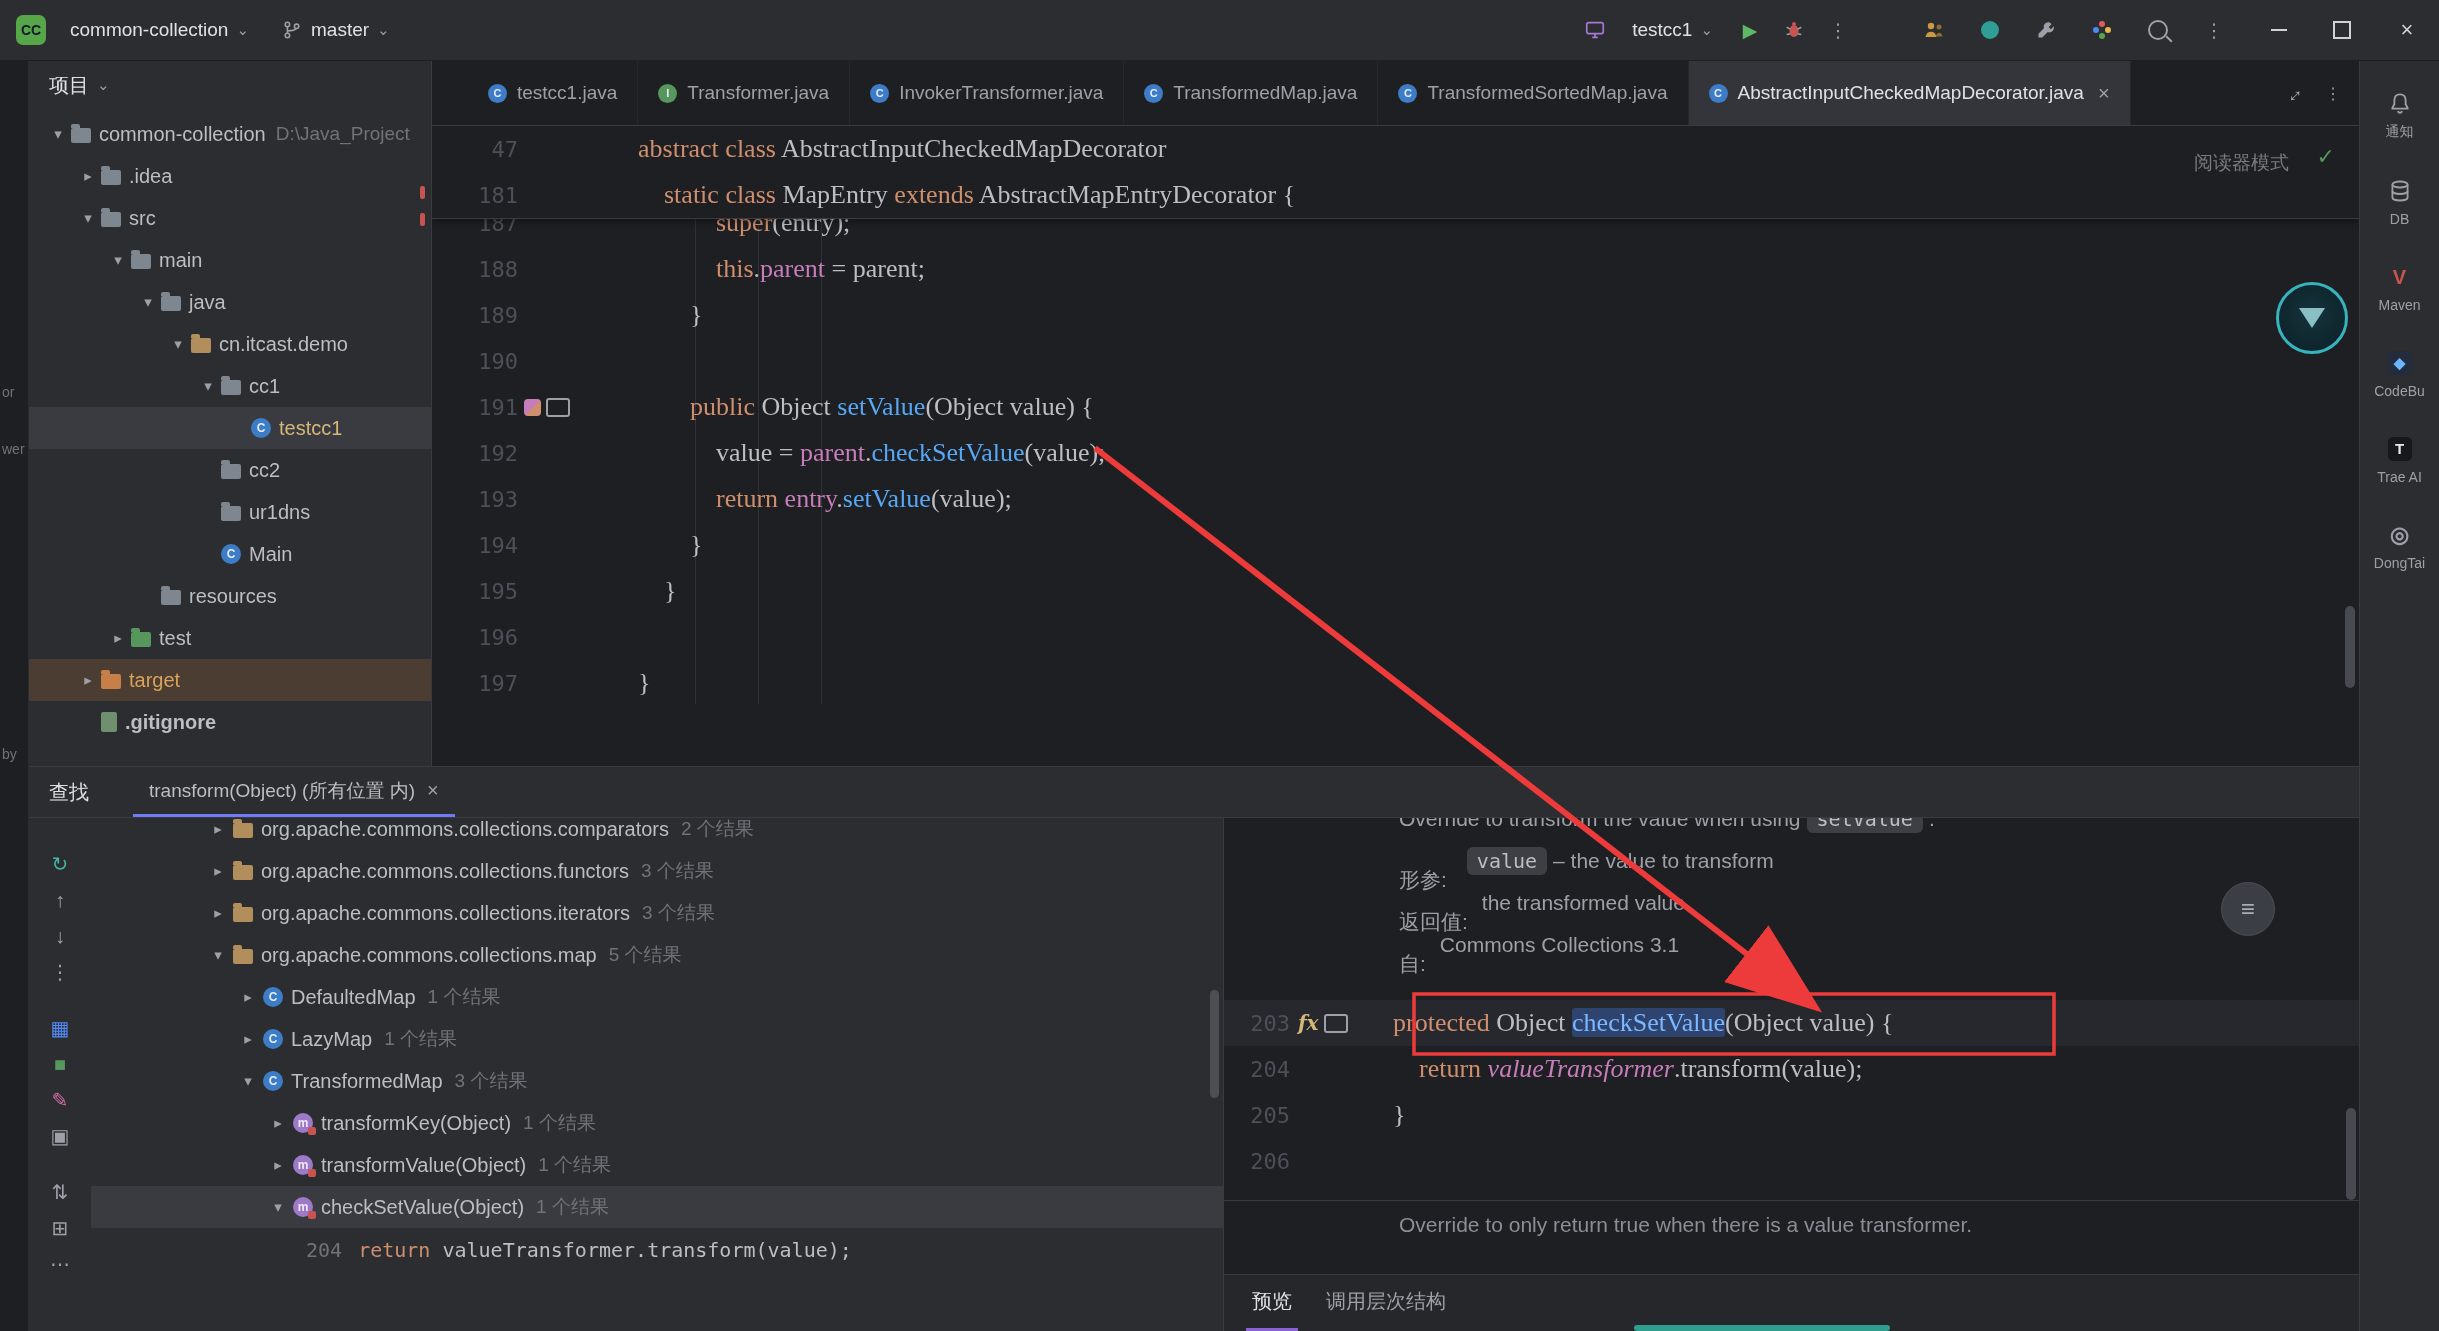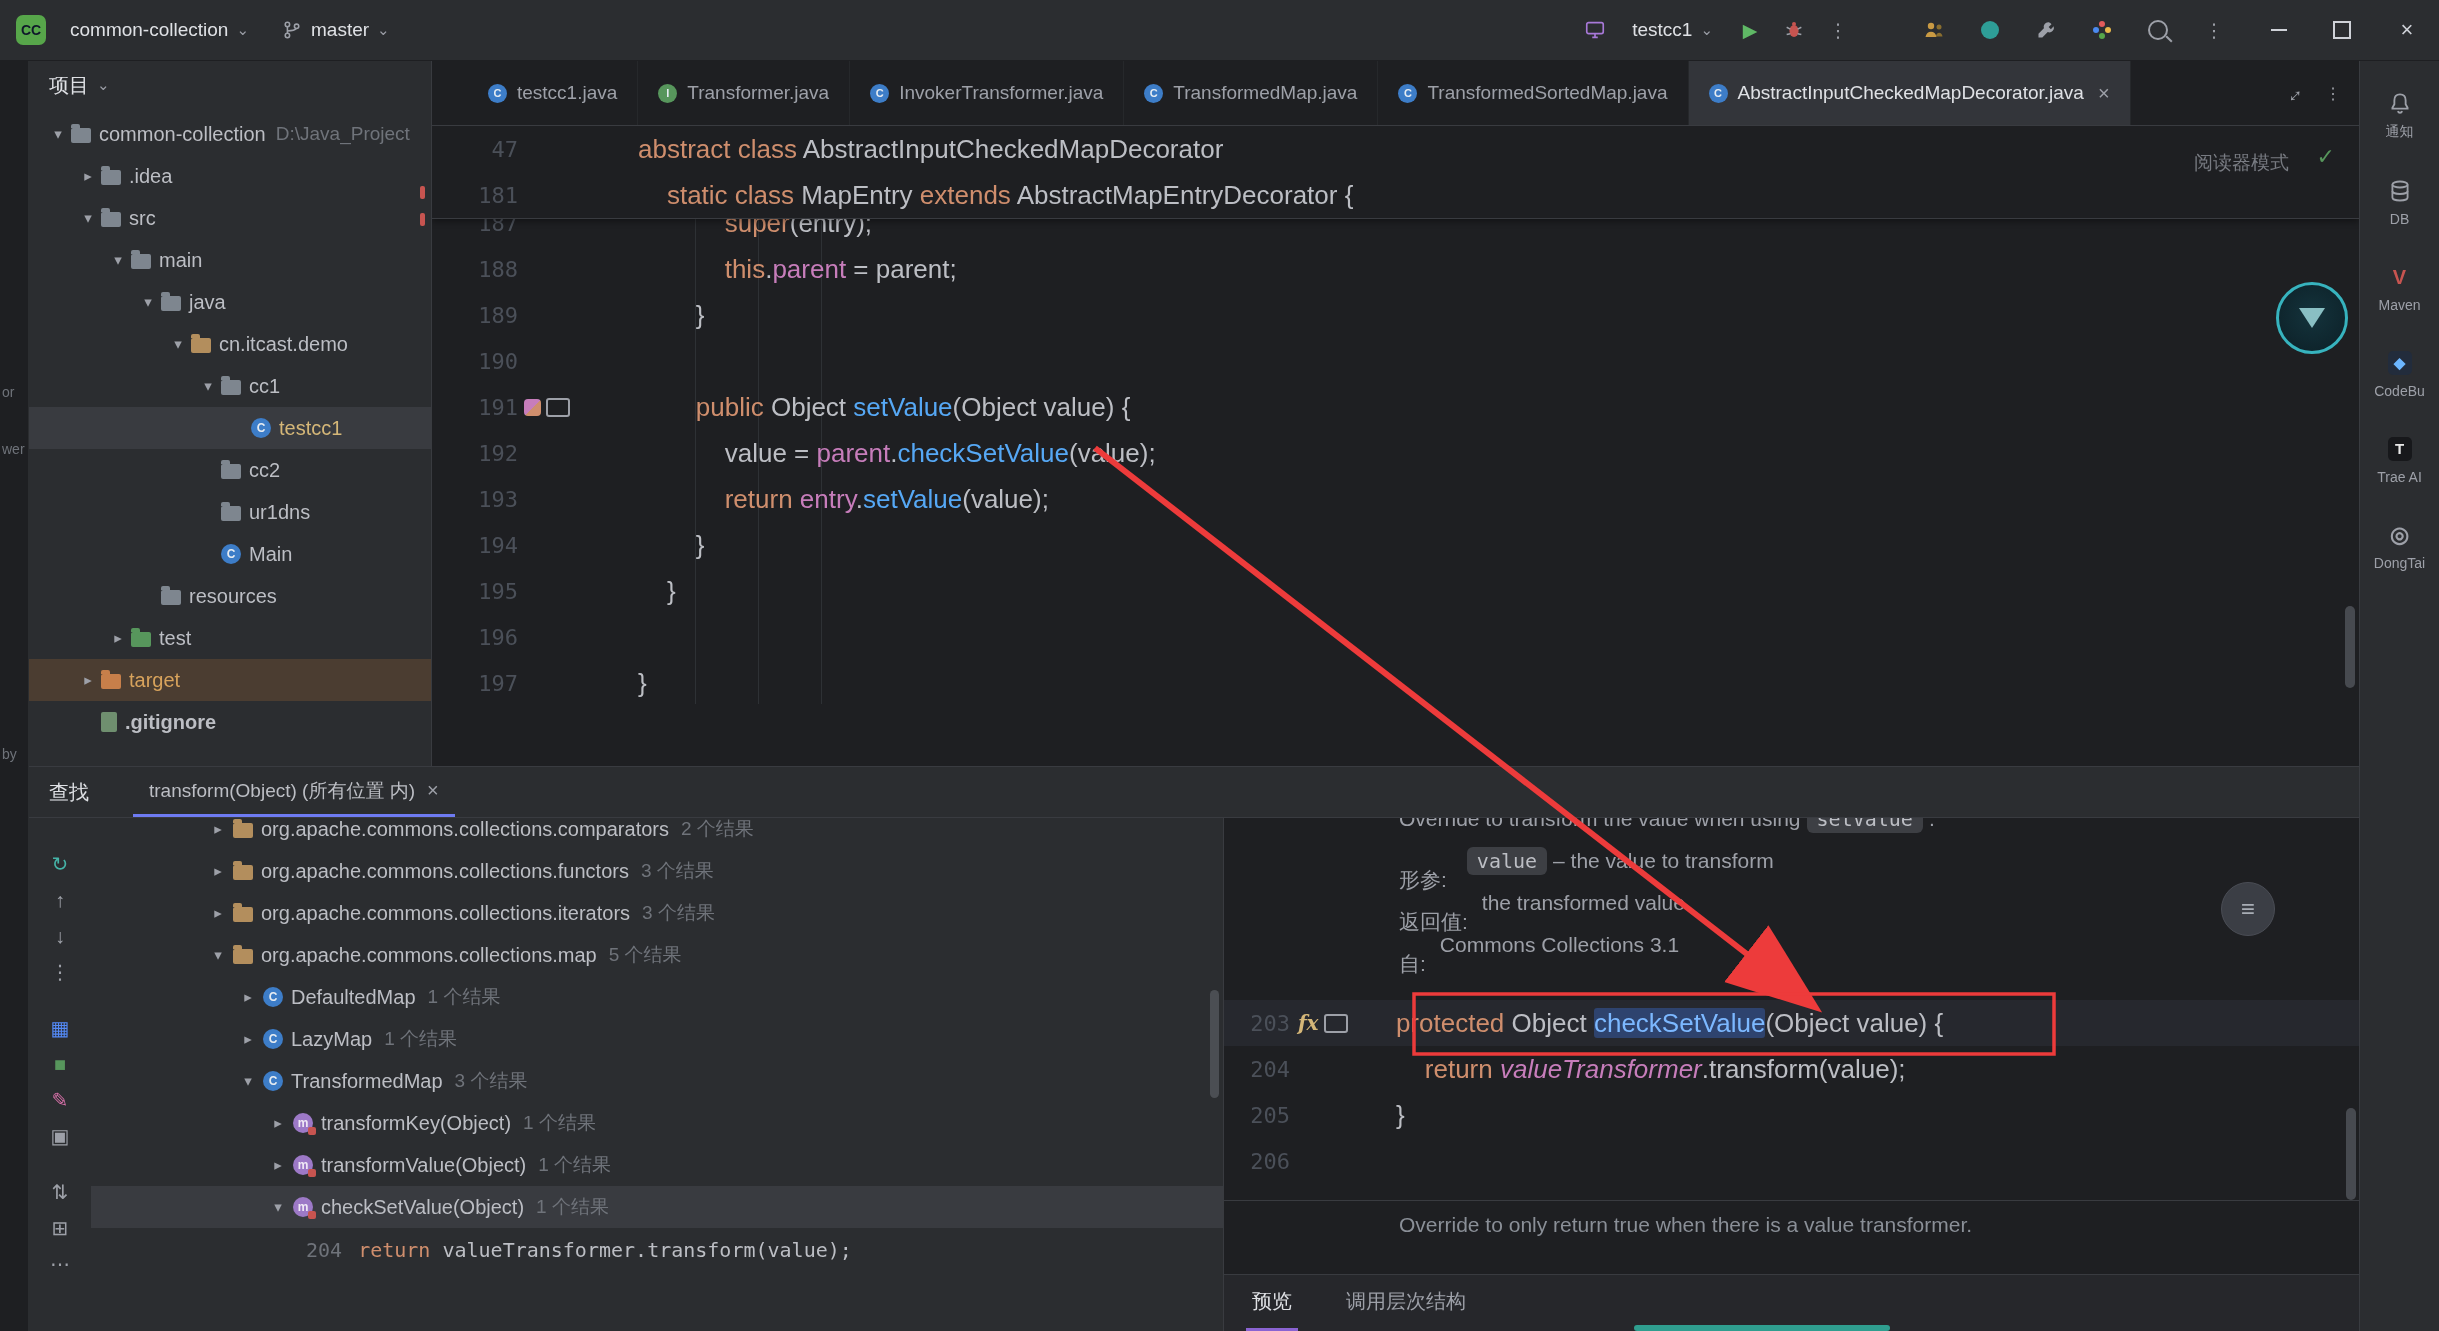--- a/index.html
+++ b/index.html
@@ -83,21 +83,21 @@
   .editor-body{flex:1;position:relative;overflow:hidden;background:#1E1F22;}
   .sticky{position:absolute;top:0;left:0;right:0;height:92px;background:#1E1F22;z-index:3;
           border-bottom:1px solid #393B40;box-shadow:0 3px 6px rgba(0,0,0,.35);}
   .elines{padding-top:92px;position:relative;z-index:1;}
   .code-line{display:flex;align-items:center;height:46px;white-space:pre;}
   .code-line.caret{background:#26282E;}
   .lnum{flex:none;text-align:right;font-family:"DejaVu Sans Mono",monospace;font-size:22px;color:#4B5059;}
   .editor-body .lnum{width:86px;}
   .gicons{flex:none;display:flex;align-items:center;gap:5px;}
   .editor-body .gicons{width:56px;padding-left:6px;}
-  .ctext{font-family:Liberation Sans, sans-serif;font-size:26px;white-space:pre;}
+  .ctext{font-family:Liberation Serif, serif;font-size:26px;white-space:pre;}
   .editor-body .ctext{padding-left:58px;}
   .t-k{color:var(--keyword-orange);} .t-d{color:#BCBEC4;}
   .t-m{color:var(--method-blue);} .t-f{color:var(--field-purple);}
   .t-fi{color:var(--field-purple);font-style:italic;}
   .t-msel{color:#7CB8FF;background:#2E436E;border-radius:3px;}
   .gi-mark{width:17px;height:17px;border-radius:4px;background:linear-gradient(135deg,#C77DBB 50%,#CF8E6D 50%);}
   .gi-screen{width:20px;height:15px;border:2px solid #9DA0A8;border-radius:3px;}
   .gi-fx{color:#D5B778;font:italic bold 20px "DejaVu Serif",serif;}
   .guide{position:absolute;width:1px;background:#2E3135;top:92px;height:486px;z-index:0;}
   .reader-mode{position:absolute;top:24px;right:70px;color:#787B82;font-size:19px;z-index:5;}
@@ -149,21 +149,21 @@
            border-radius:6px;padding:2px 10px;margin:0 6px;}
   .preview-pane .lnum{width:66px;}
   .preview-pane .gicons{width:68px;padding-left:8px;}
   .preview-pane .ctext{padding-left:1px;}
   .pfooter{margin-top:16px;border-top:1px solid #393B40;padding:12px 0 0 175px;color:#8A8F97;font-size:21px;}
   .align-btn{position:absolute;left:997px;top:64px;width:52px;height:52px;border-radius:50%;
              background:#3B3E45;border:1px solid #4A4D55;color:#A8ADB5;font-size:24px;
              display:flex;align-items:center;justify-content:center;z-index:4;}
   .pv-thumb{position:absolute;right:3px;top:290px;height:92px;width:10px;border-radius:5px;
             background:rgba(150,155,165,.35);}
-  .ptabs{height:56px;flex:none;display:flex;align-items:stretch;gap:42px;background:#26272B;
+  .ptabs{height:56px;flex:none;display:flex;align-items:stretch;gap:22px;background:#26272B;
          border-top:1px solid #393B40;padding-left:22px;font-size:20px;color:#9DA0A8;}
   .ptab{display:flex;align-items:center;padding:0 6px;border-bottom:3px solid transparent;}
   .ptab.active{color:#DFE1E5;border-bottom-color:var(--underline-purple);}
 
   
   .right-toolbar{width:79px;flex:none;background:#2B2D30;border-left:1px solid #393B40;
                  display:flex;flex-direction:column;align-items:center;padding-top:28px;}
   .rtitem{display:flex;flex-direction:column;align-items:center;gap:6px;margin-bottom:36px;
           color:#9DA0A8;font-size:14px;width:100%;}
   .rticon{height:28px;display:flex;align-items:center;justify-content:center;}

